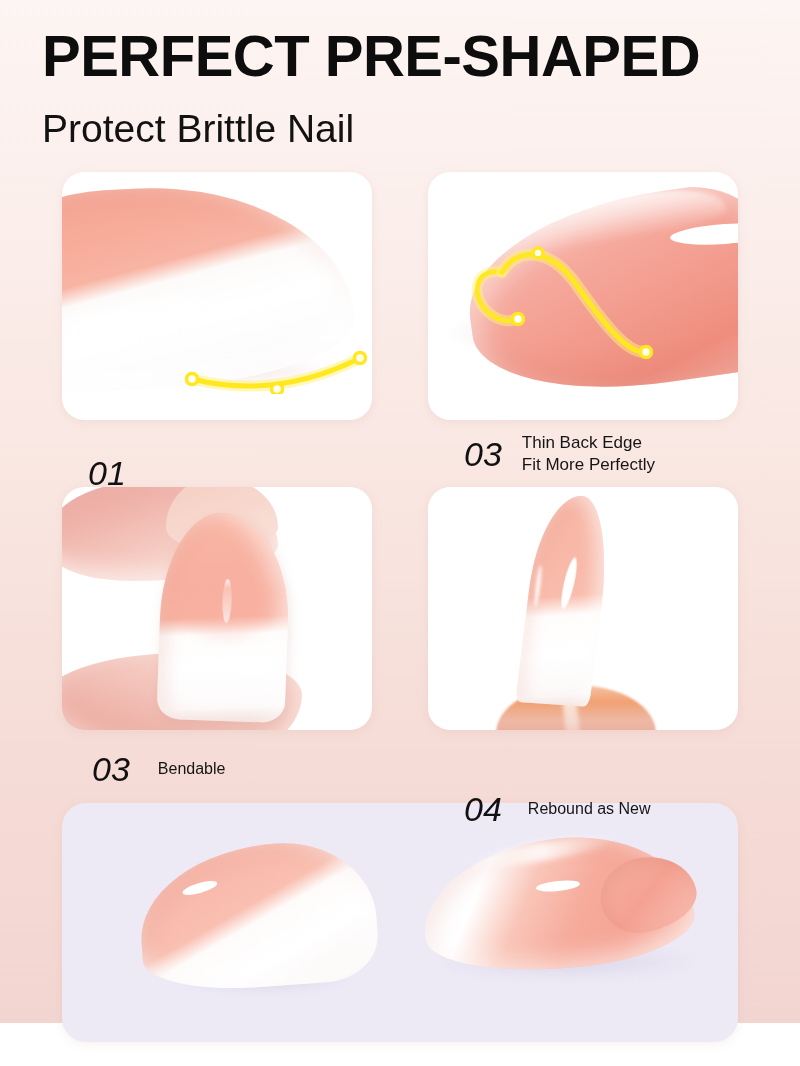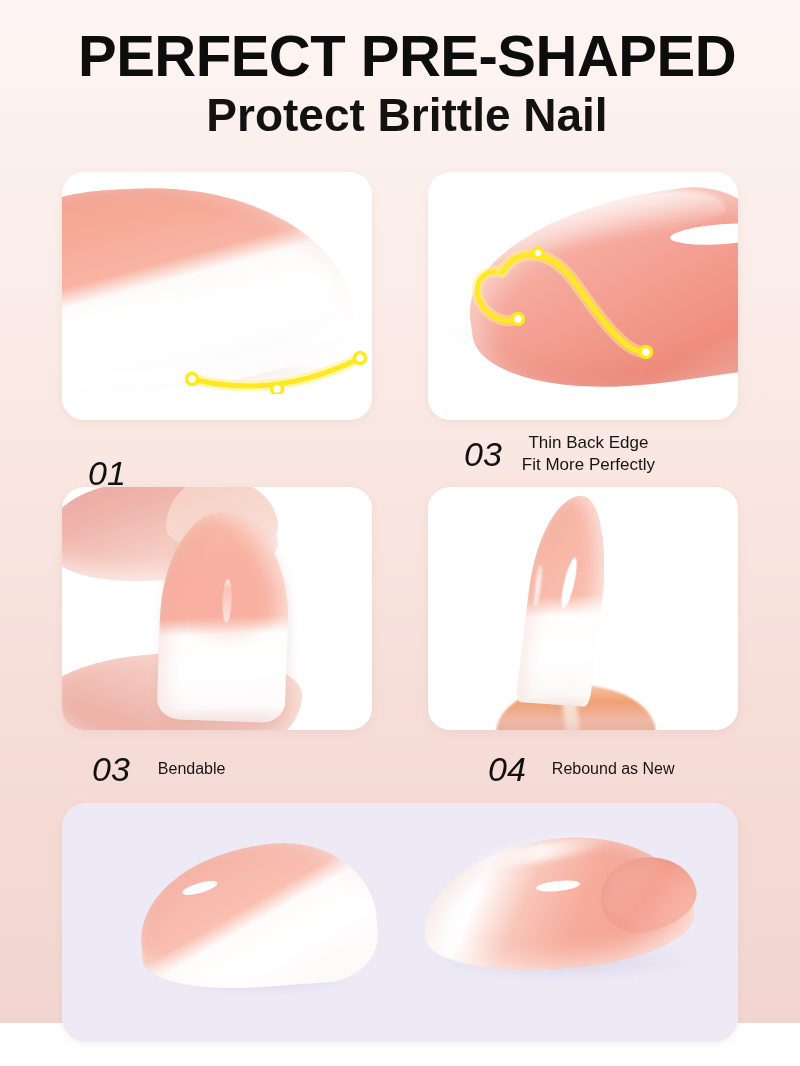--- a/index.html
+++ b/index.html
@@ -12,32 +12,31 @@
 
   #page {
     position:relative;
     width:800px; height:1023px;
     background:linear-gradient(180deg,
       #fdf5f3 0%,
       #fbeeeb 22%,
       #f9e6e1 48%,
       #f6dcd6 74%,
       #f2d5d1 100%);
-    text-align:center;
   }
 
   
   .title-block { position:absolute; left:42px; top:26px; width:730px; }
   .title-main {
     font-size:58px; font-weight:bold; color:#0d0d0d;
     letter-spacing:-0.5px; line-height:1.04; white-space:nowrap;
   }
   .title-sub {
-    font-size:46px; font-weight:bold; color:#121212;
-    line-height:1.12; margin-top:4px; white-space:nowrap;
+    font-size:39px; font-weight:normal; color:#121212;
+    line-height:1.12; margin-top:21px; white-space:nowrap;
   }
 
   
   .card {
     position:absolute; overflow:hidden;
     background:#ffffff;
     border-radius:22px;
     box-shadow:0 2px 10px rgba(190,140,130,0.13);
   }
   .card-1 { left:62px;  top:172px; width:310px; height:248px; }
@@ -60,21 +59,21 @@
     color:#111; letter-spacing:0px; line-height:1;
     font-family:"Liberation Sans", sans-serif;
   }
   .cap-txt {
     font-size:17px; color:#151515; line-height:1.28;
     white-space:pre-line;
   }
   .cap-1 { left:88px;  top:456px; }
   .cap-2 { left:464px; top:432px; }
   .cap-3 { left:92px;  top:752px; }
-  .cap-4 { left:464px; top:752px;margin-left:24px; }
+  .cap-4 { left:464px; top:792px; }
   .cap-3 .cap-txt, .cap-4 .cap-txt { font-size:16px; }
   .cap-3 { gap:28px; }
   .cap-4 { gap:26px; }
   .cap-2 { gap:20px; }
   .cap-1 { gap:8px; }
 
   
   
   
   .s1-nail {

